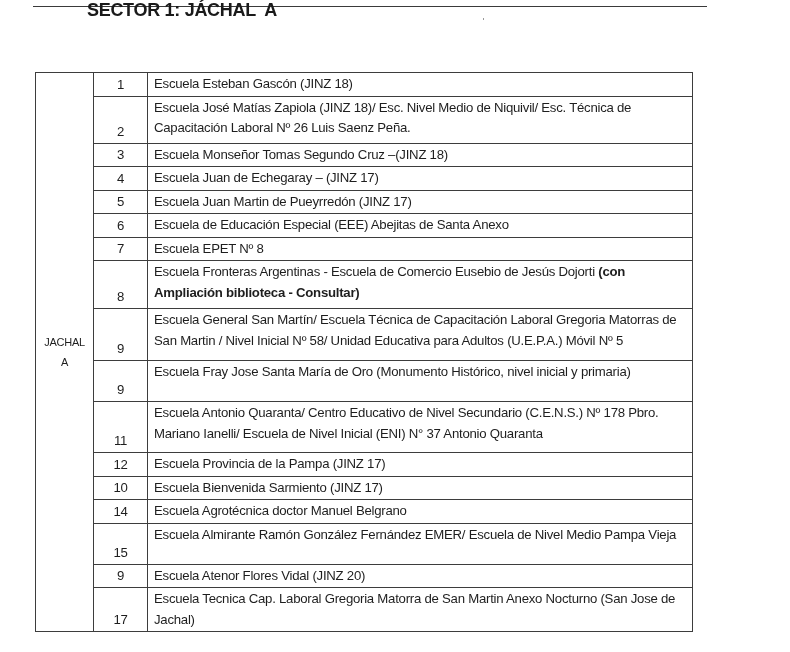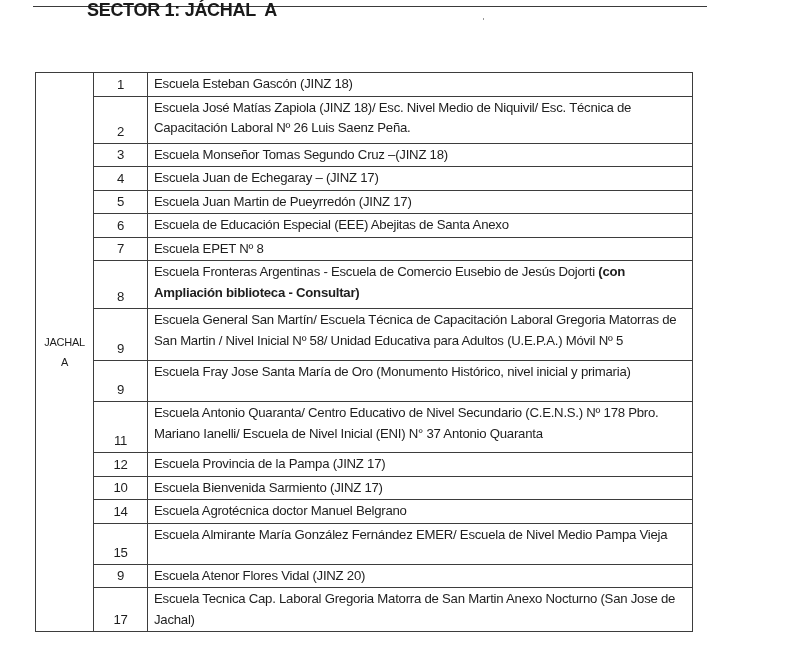--- a/index.html
+++ b/index.html
@@ -148,21 +148,21 @@
       <tr style="height: 22px;">
         <td class="num">10</td>
         <td class="name"><span>Escuela Bienvenida Sarmiento (JINZ 17)</span></td>
       </tr>
       <tr style="height: 23px; margin-top: 43px;">
         <td class="num">14</td>
         <td class="name"><span>Escuela Agrotécnica doctor Manuel Belgrano</span></td>
       </tr>
       <tr style="height: 41px;">
         <td class="num">15</td>
-        <td class="name"><span>Escuela Almirante María González  Fernández EMER/ Escuela de Nivel Medio Pampa Vieja</span></td>
+        <td class="name"><span>Escuela Almirante Ramón González  Fernández EMER/ Escuela de Nivel Medio Pampa Vieja</span></td>
       </tr>
       <tr style="height: 22px;">
         <td class="num">9</td>
         <td class="name"><span>Escuela Atenor Flores Vidal (JINZ 20)</span></td>
       </tr>
       <tr style="height: 41px;">
         <td class="num">17</td>
         <td class="name"><span>Escuela Tecnica Cap. Laboral Gregoria Matorra de San Martin Anexo Nocturno (San Jose de Jachal)</span></td>
       </tr>
     </tbody>

